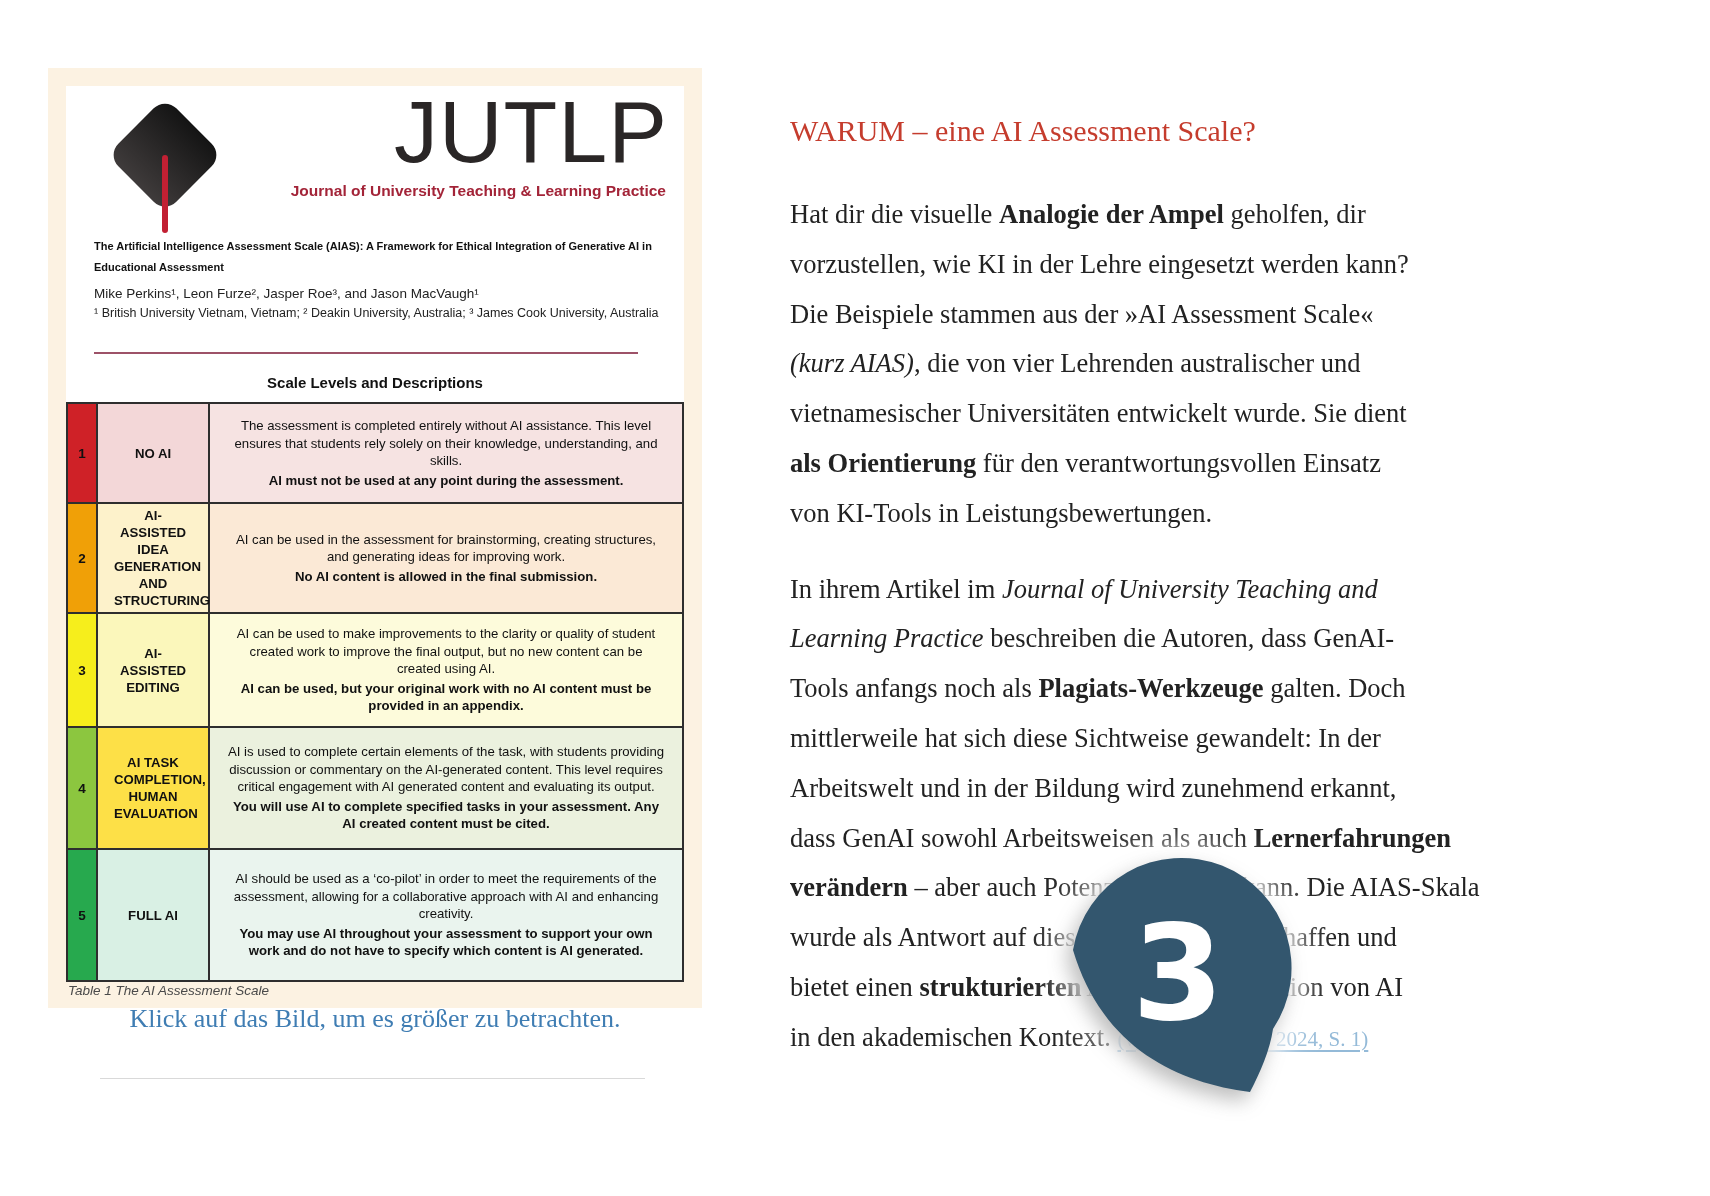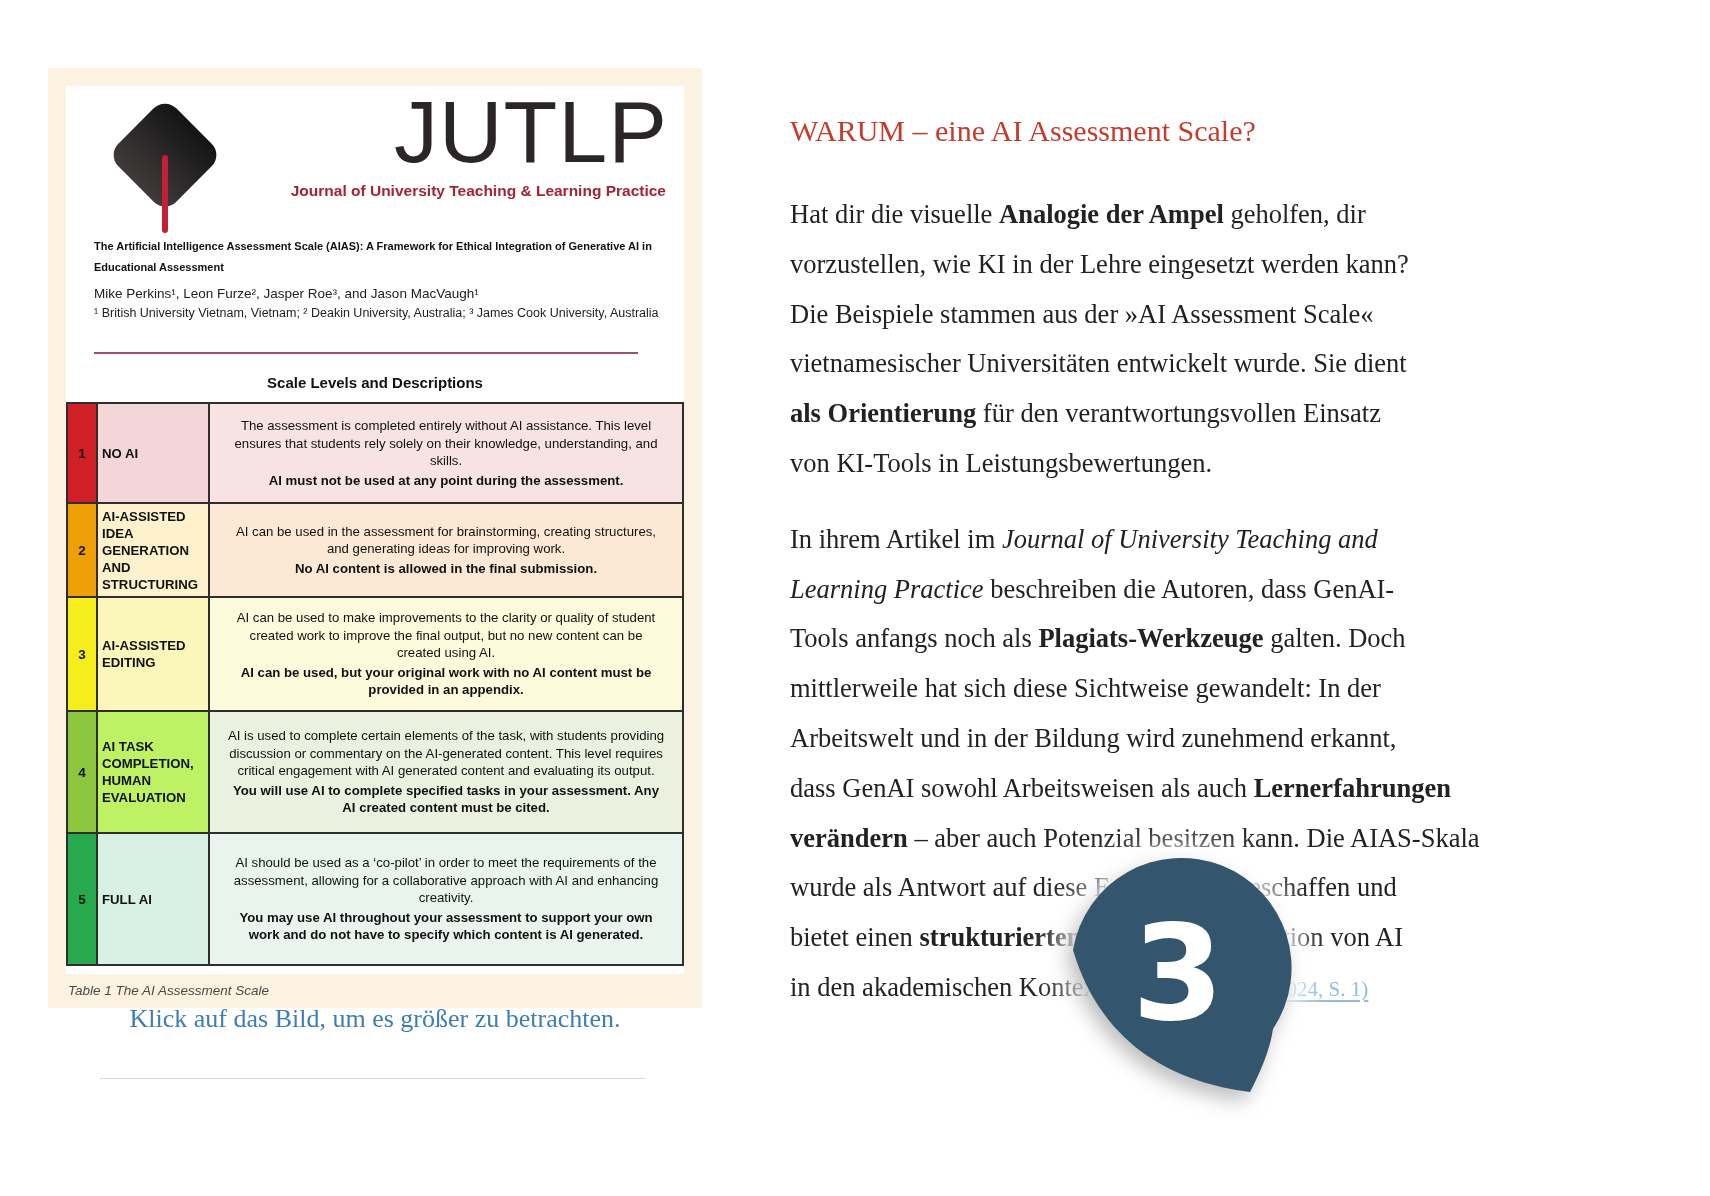--- a/index.html
+++ b/index.html
@@ -57,21 +57,21 @@
     font-size:15px;font-weight:700;color:#111;
   }
   table.scale-table{
     position:absolute;left:0;top:316px;width:618px;
     border-collapse:collapse;table-layout:fixed;
   }
   table.scale-table td{
     border:2px solid #2e2e2e;vertical-align:middle;color:#111;
   }
   td.cell-num{width:30px;text-align:center;font-weight:700;font-size:13.5px;}
-  td.cell-label{width:112px;text-align:left;font-weight:700;font-size:13.2px;line-height:17px;padding:3px 4px;}
+  td.cell-label{width:112px;text-align:center;font-weight:700;font-size:13.2px;line-height:17px;padding:3px 16px;}
   td.cell-desc{text-align:center;font-size:13.2px;line-height:17.5px;padding:6px 16px;}
   td.cell-desc .rule{font-weight:700;margin-top:2px;}
   .figure-caption{
     position:absolute;left:20px;bottom:10px;
     font-size:13.5px;font-style:italic;color:#4a4a4a;
   }
 
   
   .image-hint{
     position:absolute;left:48px;top:1004px;width:654px;text-align:center;
@@ -157,21 +157,21 @@
             <tr style="height: 114px;">
               <td class="cell-num" style="background: rgb(246, 238, 28);">3</td>
               <td class="cell-label" style="background: rgb(251, 247, 187);">AI-ASSISTED EDITING</td>
               <td class="cell-desc" style="background: rgb(253, 251, 219);">
                 <div class="desc">AI can be used to make improvements to the clarity or quality of student created work to improve the final output, but no new content can be created using AI.</div>
                 <div class="rule">AI can be used, but your original work with no AI content must be provided in an appendix.</div>
               </td>
             </tr>
             <tr style="height: 122px;">
               <td class="cell-num" style="background: rgb(140, 198, 63);">4</td>
-              <td class="cell-label" style="background: #bef264;">AI TASK COMPLETION, HUMAN EVALUATION</td>
+              <td class="cell-label" style="background: #fde047;">AI TASK COMPLETION, HUMAN EVALUATION</td>
               <td class="cell-desc" style="background: rgb(235, 241, 222);">
                 <div class="desc">AI is used to complete certain elements of the task, with students providing discussion or commentary on the AI-generated content. This level requires critical engagement with AI generated content and evaluating its output.</div>
                 <div class="rule">You will use AI to complete specified tasks in your assessment. Any AI created content must be cited.</div>
               </td>
             </tr>
             <tr style="height: 132px;">
               <td class="cell-num" style="background: rgb(39, 169, 78);">5</td>
               <td class="cell-label" style="background: rgb(217, 240, 228);">FULL AI</td>
               <td class="cell-desc" style="background: rgb(234, 244, 238);">
                 <div class="desc">AI should be used as a ‘co-pilot’ in order to meet the requirements of the assessment, allowing for a collaborative approach with AI and enhancing creativity.</div>
@@ -188,20 +188,21 @@
   <div class="image-hint">Klick auf das Bild, um es größer zu betrachten.</div>
   <div class="hint-divider"></div>
 
   <div class="article">
     <div class="article-heading">WARUM – eine AI Assessment Scale?</div>
     <div class="article-body">
         <div class="para">
           <div class="tline"><span>Hat dir die visuelle </span><span class="b">Analogie der Ampel</span><span> geholfen, dir</span></div>
           <div class="tline"><span>vorzustellen, wie KI in der Lehre eingesetzt werden kann?</span></div>
           <div class="tline"><span>Die Beispiele stammen aus der »AI Assessment Scale«</span></div>
+          <div class="tline"><span class="i">(kurz AIAS)</span><span>, die von vier Lehrenden australischer und</span></div>
           <div class="tline"><span>vietnamesischer Universitäten entwickelt wurde. Sie dient</span></div>
           <div class="tline"><span class="b">als Orientierung</span><span> für den verantwortungsvollen Einsatz</span></div>
           <div class="tline"><span>von KI-Tools in Leistungsbewertungen.</span></div>
         </div>
         <div class="para">
           <div class="tline"><span>In ihrem Artikel im </span><span class="i">Journal of University Teaching and</span></div>
           <div class="tline"><span class="i">Learning Practice</span><span> beschreiben die Autoren, dass GenAI-</span></div>
           <div class="tline"><span>Tools anfangs noch als </span><span class="b">Plagiats-Werkzeuge</span><span> galten. Doch</span></div>
           <div class="tline"><span>mittlerweile hat sich diese Sichtweise gewandelt: In der</span></div>
           <div class="tline"><span>Arbeitswelt und in der Bildung wird zunehmend erkannt,</span></div>

